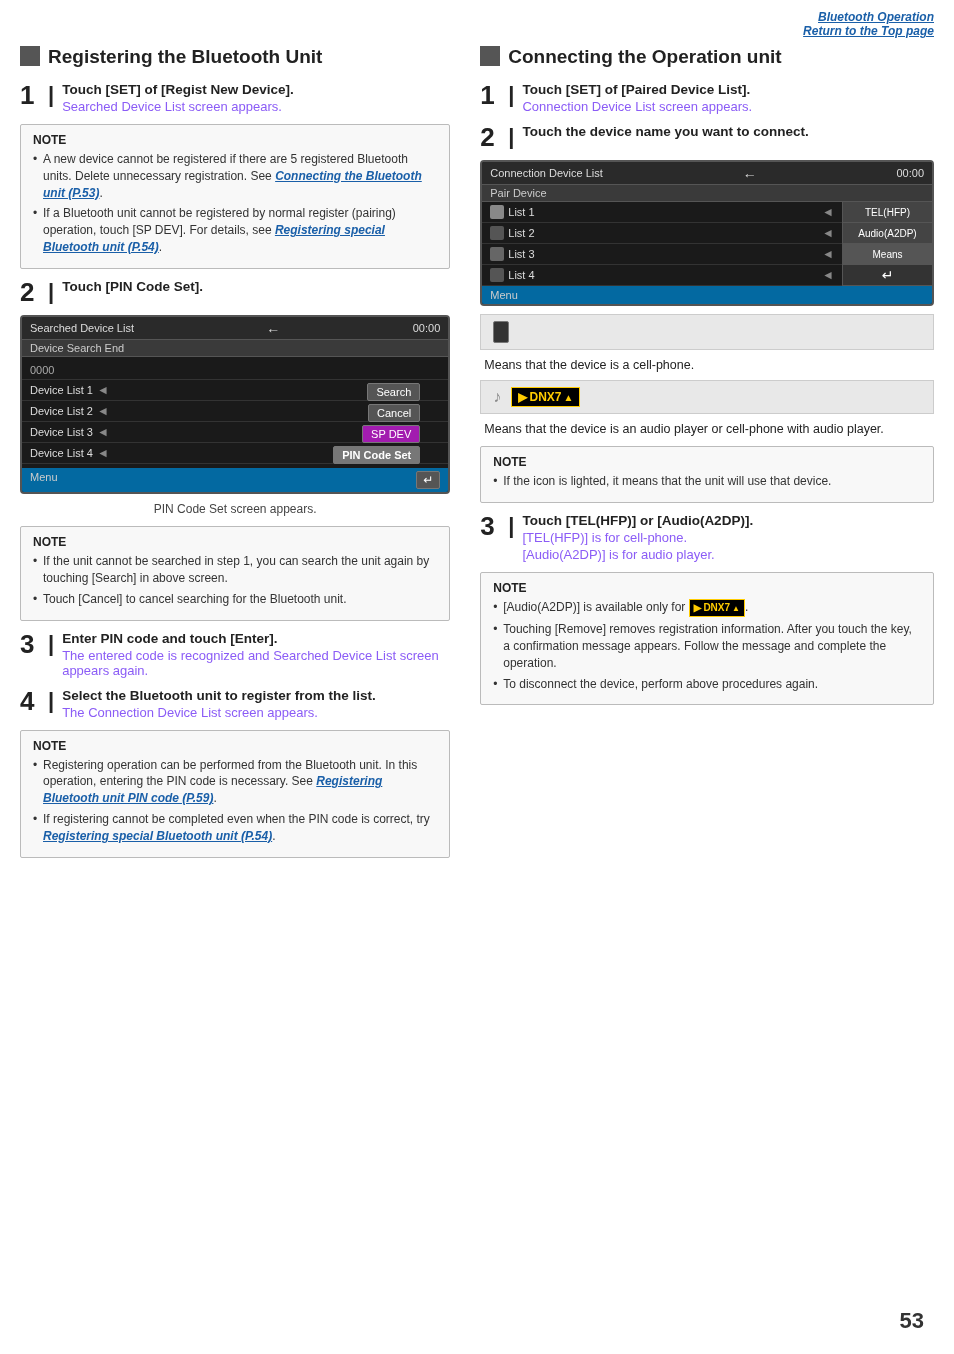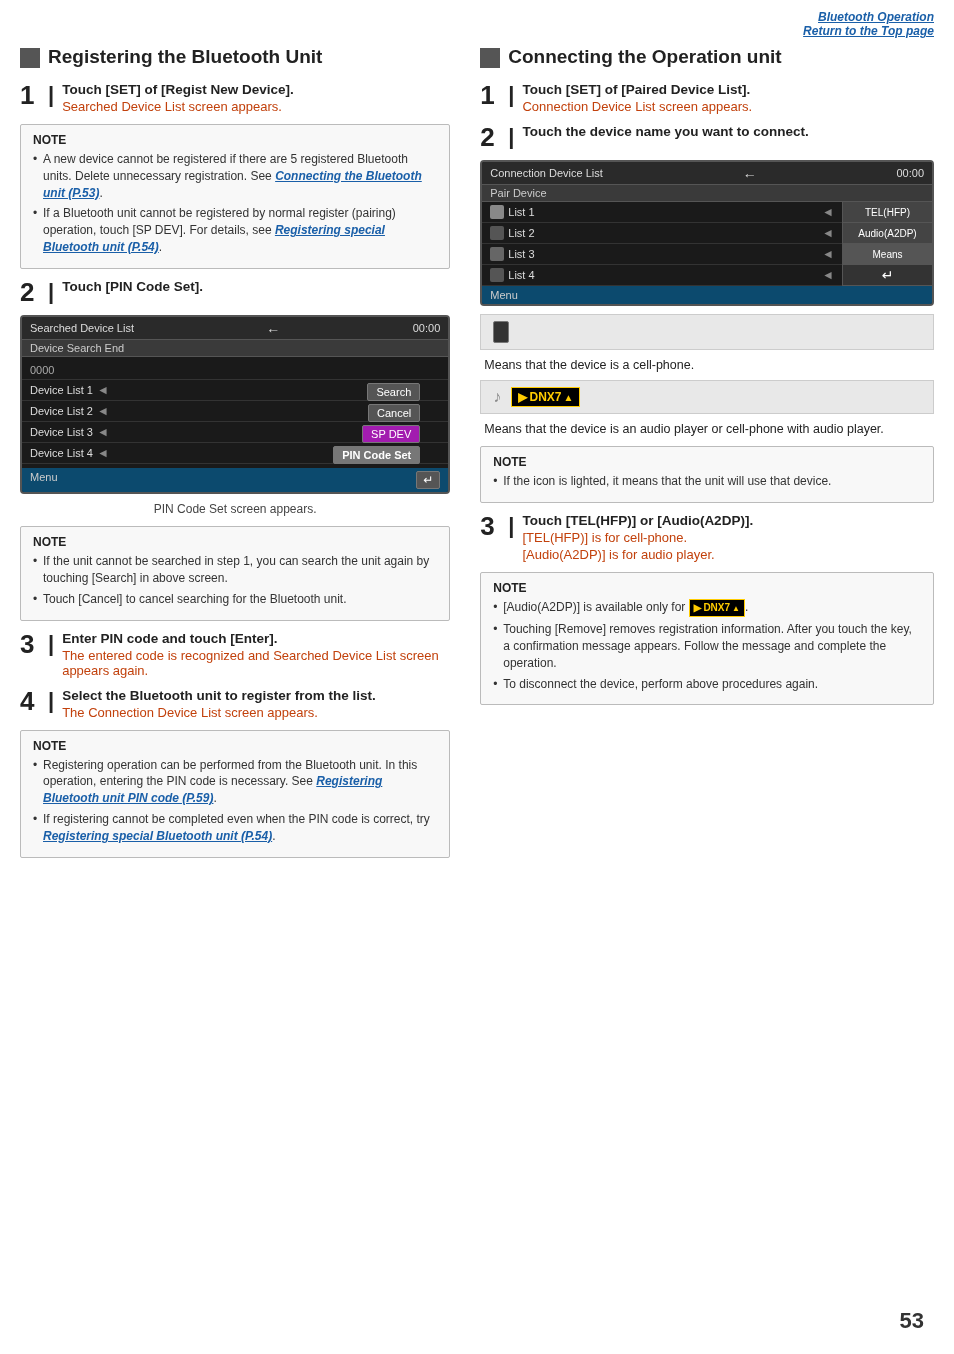--- a/index.html
+++ b/index.html
@@ -37,21 +37,21 @@
       padding-right: 20px;
     }
 
     .right-col {
       width: 474px;
       padding-left: 10px;
     }
 
     .section-title {
       display: flex;
-      align-items: flex-end;
+      align-items: flex-start;
       font-size: 19px;
       font-weight: bold;
       margin-bottom: 14px;
       margin-top: 4px;
     }
 
     .section-icon {
       width: 20px;
       height: 20px;
       background: #555;
@@ -87,21 +87,21 @@
     }
 
     .step-title {
       font-weight: bold;
       font-size: 13.5px;
     }
 
     .step-desc {
       font-size: 13px;
       margin-top: 2px;
-      color: #c2410c;
+      color: #8b5cf6;
     }
 
     .note-box {
       border: 1px solid #bbb;
       border-radius: 2px;
       padding: 8px 12px;
       margin: 10px 0;
       background: #f8f8f8;
     }
 
@@ -219,21 +219,21 @@
       position: absolute;
       right: 30px;
     }
 
     .screen-btn-search { background: #555; right: 28px; top: 3px; }
     .screen-btn-cancel { background: #555; right: 28px; top: 3px; }
     .screen-btn-spdev { background: #a21caf; right: 28px; top: 3px; }
     .screen-btn-pin { background: #777; right: 28px; top: 3px; font-weight: bold; color: #fff; }
 
     .screen-footer {
-      background: #0c4a6e;
+      background: #0369a1;
       padding: 3px 8px;
       display: flex;
       justify-content: space-between;
     }
 
     .screen-footer-item {
       font-size: 11px;
       color: #ccc;
     }
 

